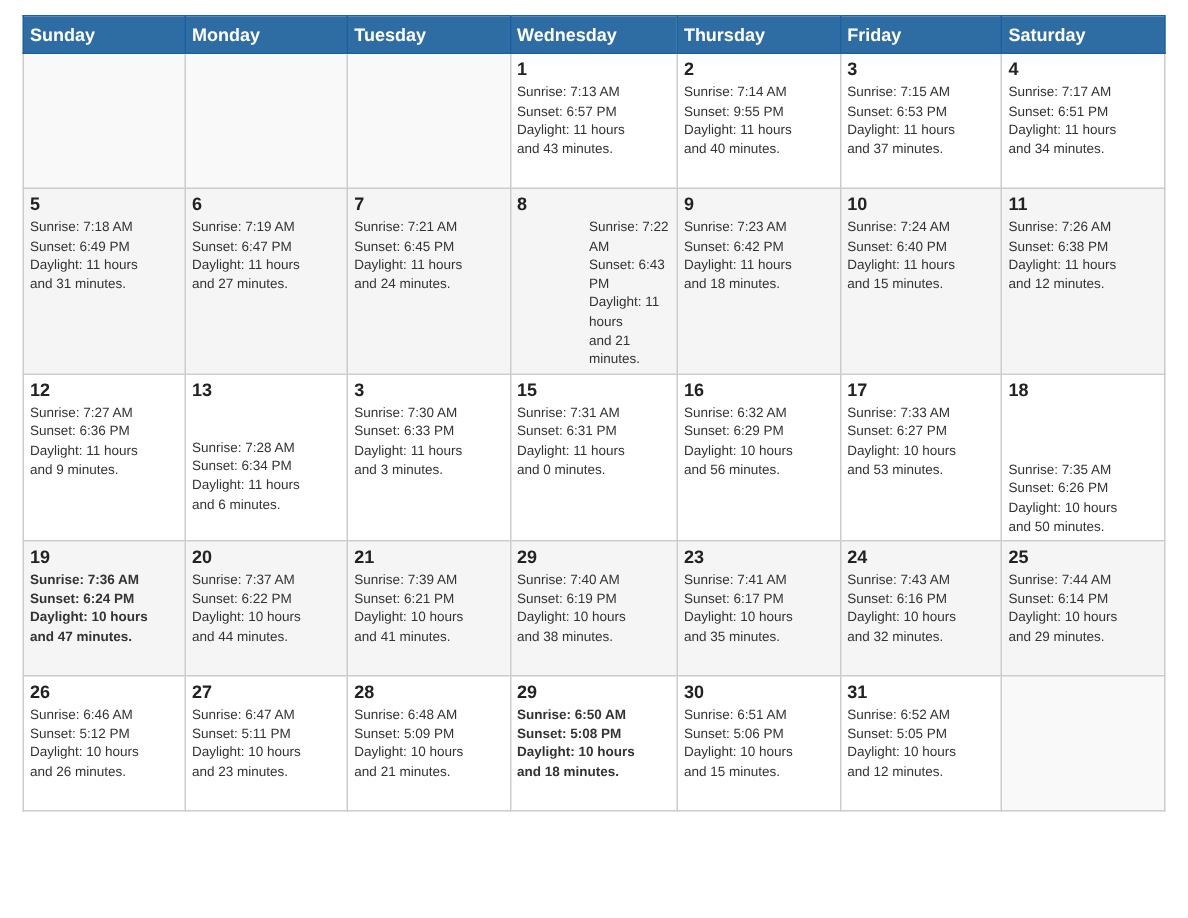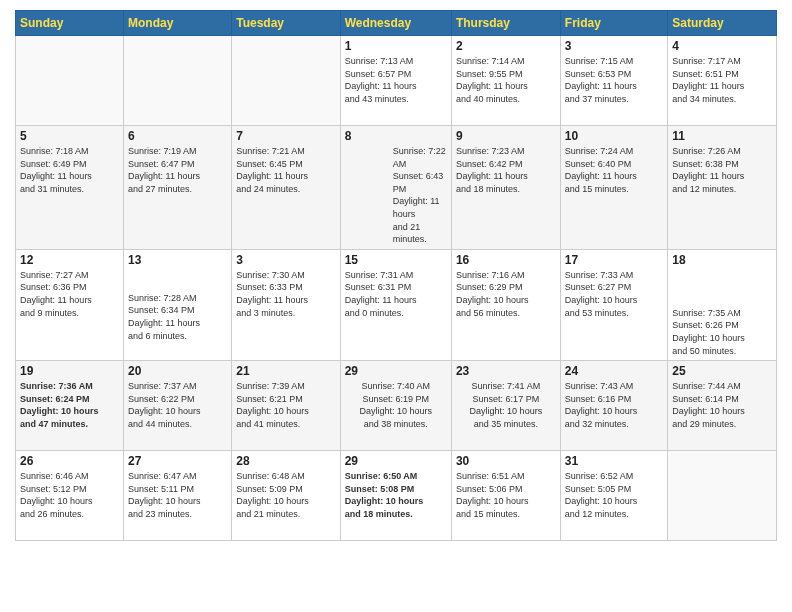--- a/index.html
+++ b/index.html
@@ -38,21 +38,21 @@
       font-size: 14px;
       color: #444;
     }
     .calendar {
       width: 100%;
       border-collapse: collapse;
       border: 1px solid #ccc;
     }
     .calendar th {
       background: #2e6da4;
-      color: #fde047;
+      color: #ffffff;
       font-size: 12px;
       font-weight: bold;
       padding: 5px 4px;
       text-align: left;
       border: 1px solid #2060a0;
     }
     .calendar td {
       vertical-align: top;
       border: 1px solid #ccc;
       padding: 3px 4px;
@@ -206,21 +206,21 @@
           </td>
           <td>
             <span class="day-num">15</span>
             <div class="day-info" style="white-space: pre-line;">Sunrise: 7:31 AM
 Sunset: 6:31 PM
 Daylight: 11 hours
 and 0 minutes.</div>
           </td>
           <td>
             <span class="day-num">16</span>
-            <div class="day-info" style="white-space: pre-line;">Sunrise: 7:16 AM
+            <div class="day-info" style="white-space: pre-line;">Sunrise: 6:32 AM
 Sunset: 6:29 PM
 Daylight: 10 hours
 and 56 minutes.</div>
           </td>
           <td>
             <span class="day-num">17</span>
             <div class="day-info" style="white-space: pre-line;">Sunrise: 7:33 AM
 Sunset: 6:27 PM
 Daylight: 10 hours
 and 53 minutes.</div>
@@ -250,28 +250,28 @@
           </td>
           <td>
             <span class="day-num">21</span>
             <div class="day-info" style="white-space: pre-line;">Sunrise: 7:39 AM
 Sunset: 6:21 PM
 Daylight: 10 hours
 and 41 minutes.</div>
           </td>
           <td>
             <span class="day-num">29</span>
-            <div class="day-info" style="white-space: pre-line; text-align: center;">Sunrise: 7:40 AM
+            <div class="day-info" style="white-space: pre-line;">Sunrise: 7:40 AM
 Sunset: 6:19 PM
 Daylight: 10 hours
 and 38 minutes.</div>
           </td>
           <td>
             <span class="day-num">23</span>
-            <div class="day-info" style="white-space: pre-line; text-align: center;">Sunrise: 7:41 AM
+            <div class="day-info" style="white-space: pre-line;">Sunrise: 7:41 AM
 Sunset: 6:17 PM
 Daylight: 10 hours
 and 35 minutes.</div>
           </td>
           <td>
             <span class="day-num">24</span>
             <div class="day-info" style="white-space: pre-line;">Sunrise: 7:43 AM
 Sunset: 6:16 PM
 Daylight: 10 hours
 and 32 minutes.</div>

